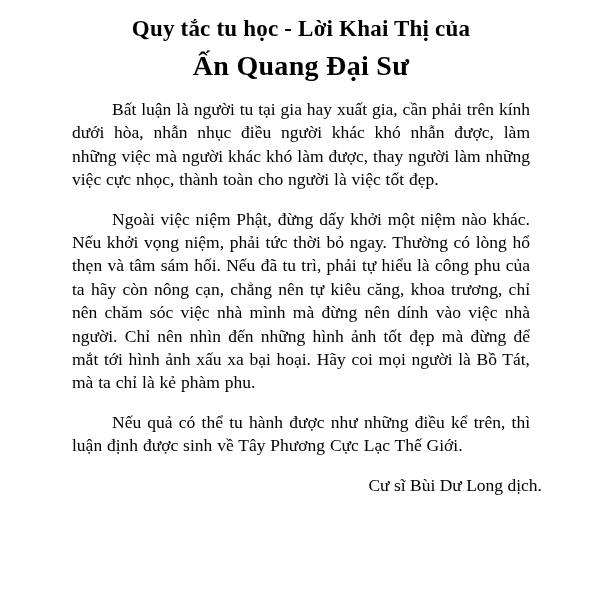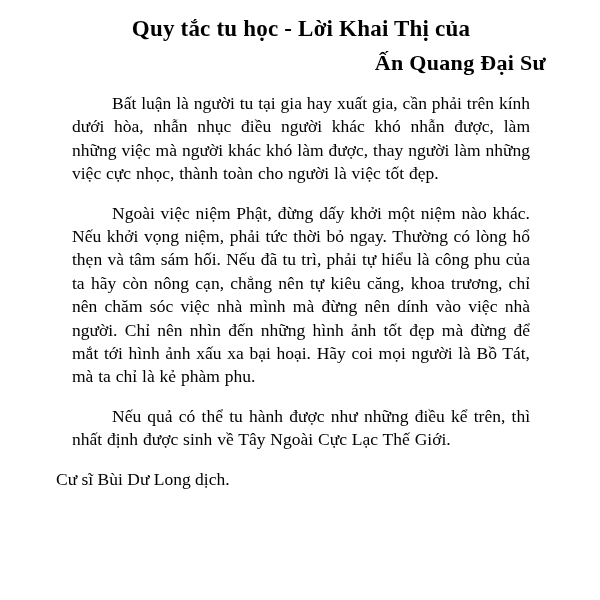--- a/index.html
+++ b/index.html
@@ -19,45 +19,46 @@
     overflow: hidden;
   }
   .title-line1 {
     font-size: 23px;
     font-weight: bold;
     text-align: center;
     margin: 6px 0 8px 0;
     letter-spacing: 0.2px;
   }
   .title-line2 {
-    font-size: 22px;
+    font-size: 28px;
     font-weight: bold;
-    text-align: right;
+    text-align: center;
     margin: 0 0 12px 0;
     letter-spacing: 0.3px;
   }
   .body-para {
     font-size: 17.5px;
     line-height: 23.4px;
     text-align: justify;
     text-indent: 40px;
     margin: 16px;
     word-spacing: 0.5px;
   }
   .signature {
     font-size: 17.5px;
     line-height: 23.4px;
+    text-align: right;
     margin: 2px 4px 0 0;
   }
 </style>
 </head>
 <body>
 
 <div class="page">
   <div class="title-line1">Quy tắc tu học - Lời Khai Thị của</div>
   <div class="title-line2">Ấn Quang Đại Sư</div>
 
   <p class="body-para">Bất luận là người tu tại gia hay xuất gia, cần phải trên kính dưới hòa, nhẫn nhục điều người khác khó nhẫn được, làm những việc mà người khác khó làm được, thay người làm những việc cực nhọc, thành toàn cho người là việc tốt đẹp.</p>
   <p class="body-para">Ngoài việc niệm Phật, đừng dấy khởi một niệm nào khác. Nếu khởi vọng niệm, phải tức thời bỏ ngay.  Thường có lòng hổ thẹn và tâm sám hối. Nếu đã tu trì, phải tự hiểu là công phu của ta hãy còn nông cạn, chẳng nên tự kiêu căng, khoa trương, chỉ nên chăm sóc việc nhà mình mà đừng nên dính vào việc nhà người. Chỉ nên nhìn đến những hình ảnh tốt đẹp mà đừng để mắt tới hình ảnh xấu xa bại hoại. Hãy coi mọi người là Bồ Tát, mà ta chỉ là kẻ phàm phu.</p>
-  <p class="body-para">Nếu quả có thể tu hành được như những điều kể trên, thì nhất định được sinh về Tây Ngoài Cực Lạc Thế Giới.</p>
+  <p class="body-para">Nếu quả có thể tu hành được như những điều kể trên, thì luận định được sinh về Tây Phương Cực Lạc Thế Giới.</p>
 
   <p class="signature">Cư sĩ Bùi Dư Long dịch.</p>
 </div>
 
 </body></html>

